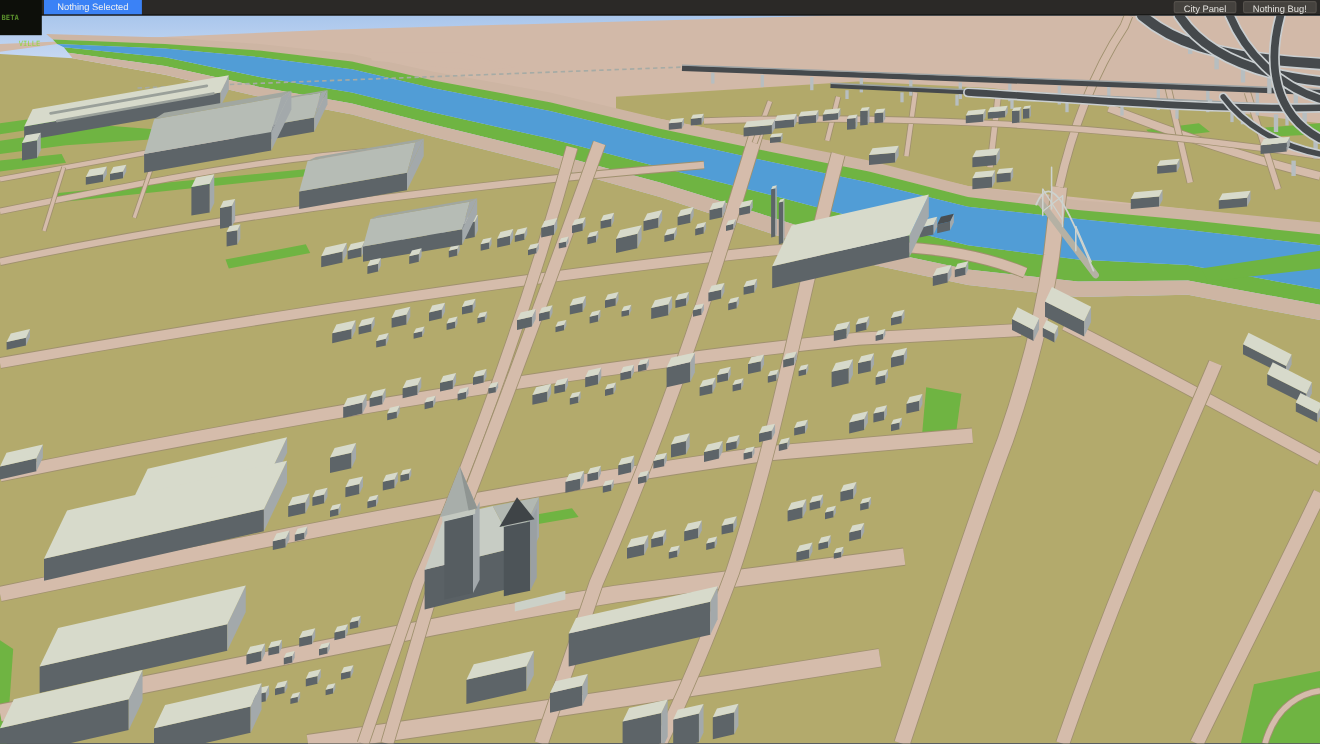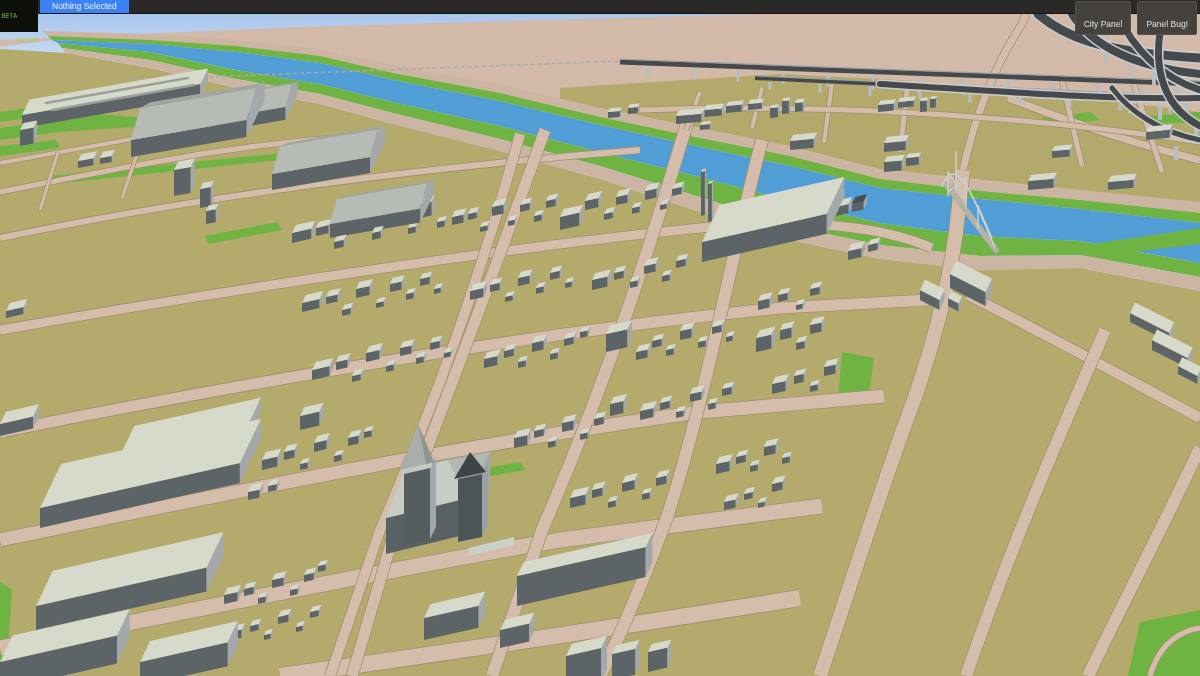--- a/index.html
+++ b/index.html
@@ -11,38 +11,38 @@
   #logo{width:34px;background:#0d0f0a;display:flex;flex-direction:row;justify-content:center;
         padding:16px 2px; cursor:pointer;align-items:center;}
   #logo .l1{font-family:"DejaVu Sans Mono", monospace;font-size:6.5px;line-height:6px;font-weight:bold;
             color:#5a8f2c;letter-spacing:0px;}
   #logo .l2{font-family:"DejaVu Sans Mono", monospace;font-size:6.5px;line-height:6px;font-weight:normal;
             color:#8fd63f;margin-top:48px;}
   #statusbox{background:#3b82f6;color:#f2f2f2;font-size:8.5px;line-height:13px;padding:0 12px;
              margin-left:2px;white-space:nowrap;}
   #barspacer{flex:1;}
   .barbtn{background:#45423e;color:#e3e1dd;font-size:8.5px;line-height:12px;margin:1px 3px;
-          padding:16px 8px;border-radius:2px;border:1px solid #55514c;cursor:pointer;white-space:nowrap;}
+          padding:0 8px;border-radius:2px;border:1px solid #55514c;cursor:pointer;white-space:nowrap;}
   
   #viewport{flex:1;position:relative;background:#b9cdec;}
   svg{display:block;}
 </style>
 </head>
 <body>
 
 <div id="app">
   <div id="topbar">
     <div id="logo">
       <div class="l1">BETA</div>
       <div class="l2">VILLE</div>
     </div>
     <div id="statusbox">Nothing Selected</div>
     <div id="barspacer"></div>
     <div class="barbtn">City Panel</div>
-    <div class="barbtn">Panel Bug!</div>
+    <div class="barbtn">Nothing Bug!</div>
   </div>
   <div id="viewport">
     <svg id="scene" width="1200" height="662" viewBox="0 14 1200 662">
         <defs>
           <linearGradient id="skyg" x1="0" y1="0" x2="0" y2="1">
             <stop offset="0" stop-color="#a9c6ec"></stop>
             <stop offset="1" stop-color="#d6e2f6"></stop>
           </linearGradient>
         </defs>
         <rect x="0" y="14" width="1200" height="60" fill="url(#skyg)"></rect>

